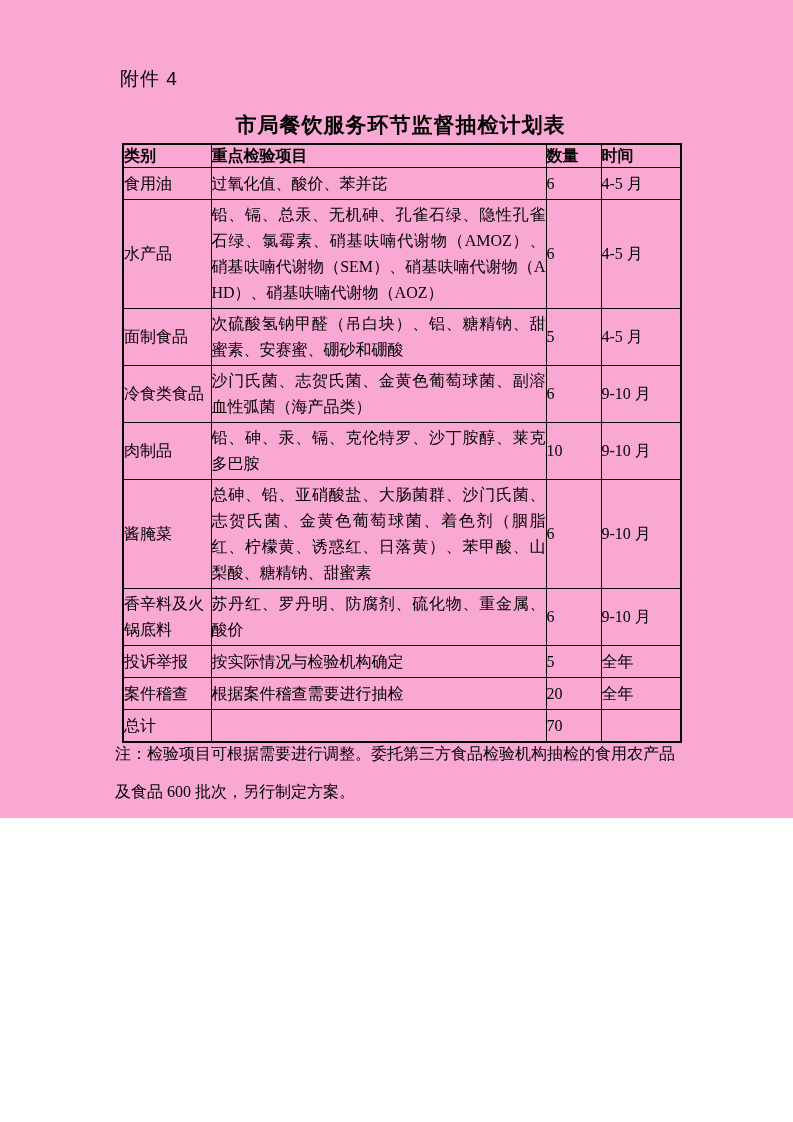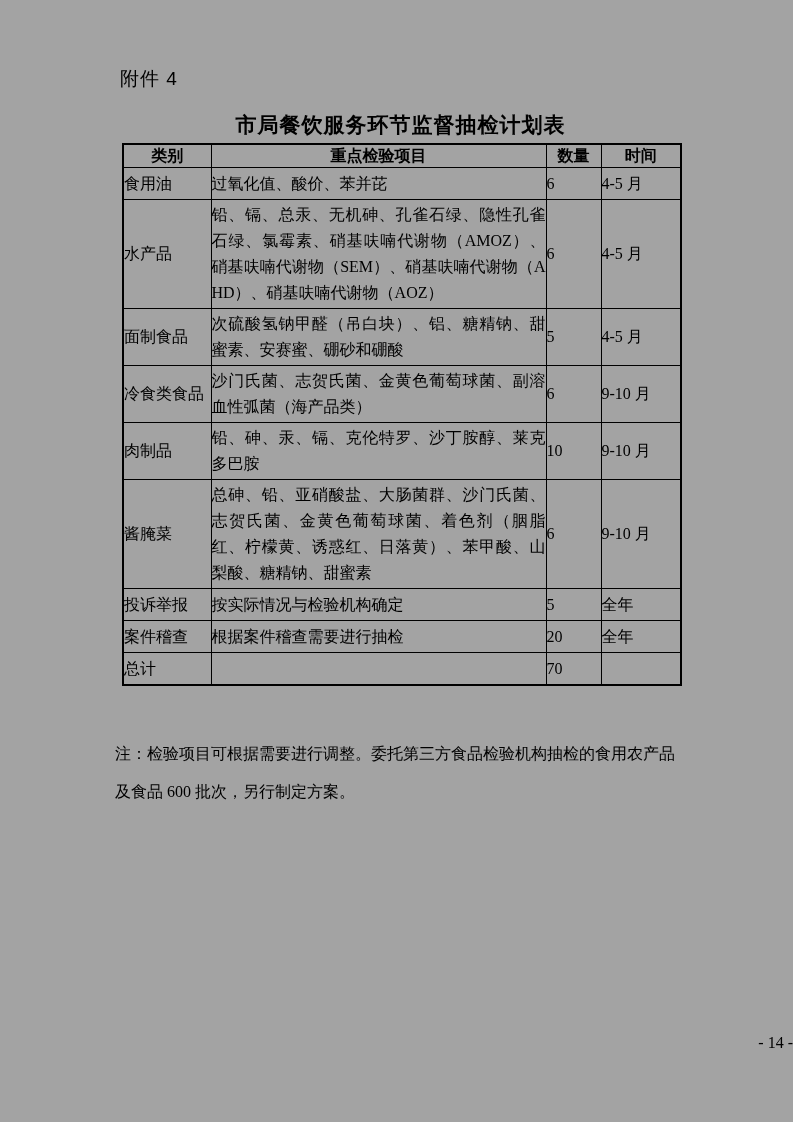--- a/index.html
+++ b/index.html
@@ -3,22 +3,22 @@
 <meta charset="utf-8">
 <style>
   html, body {
     margin: 0;
     padding: 0;
     background: #ffffff;
   }
   .page {
     position: relative;
     width: 793px;
-    height: 1122px;
-    background: #a3a3a3;
+    height: 818px;
+    background: #f9a8d4;
     color: #000000;
     font-family: "Liberation Serif", "DejaVu Serif", serif;
     overflow: hidden;
   }
   .attachment {
     position: absolute;
     left: 120px;
     top: 66px;
     font-family: "Liberation Sans", "DejaVu Sans", sans-serif;
     font-size: 19px;
@@ -53,21 +53,21 @@
     vertical-align: middle;
     font-size: 16px;
     line-height: 26px;
     padding: 2px 0;
     color: #000;
     word-break: break-all;
   }
   table.plan-table th {
     font-family: "Liberation Sans", "DejaVu Sans", sans-serif;
     font-weight: bold;
-    text-align: center;
+    text-align: left;
     height: 20px;
     line-height: 20px;
     padding: 1px 0;
   }
   col.c1 { width: 88px; }
   col.c2 { width: 335px; }
   col.c3 { width: 55px; }
   col.c4 { width: 80px; }
   td.c1 { padding-left: 6px; padding-right: 1px; text-align: left; }
   td.c2 { padding-left: 8px; padding-right: 6px; text-align: justify; text-align-last: left; }
@@ -152,20 +152,26 @@
         <td class="c3">10</td>
         <td class="c4">9-10 月</td>
       </tr>
       <tr>
         <td class="c1">酱腌菜</td>
         <td class="c2">总砷、铅、亚硝酸盐、大肠菌群、沙门氏菌、志贺氏菌、金黄色葡萄球菌、着色剂（胭脂红、柠檬黄、诱惑红、日落黄）、苯甲酸、山梨酸、糖精钠、甜蜜素</td>
         <td class="c3">6</td>
         <td class="c4">9-10 月</td>
       </tr>
       <tr>
+        <td class="c1">香辛料及火锅底料</td>
+        <td class="c2">苏丹红、罗丹明、防腐剂、硫化物、重金属、酸价</td>
+        <td class="c3">6</td>
+        <td class="c4">9-10 月</td>
+      </tr>
+      <tr>
         <td class="c1 single">投诉举报</td>
         <td class="c2">按实际情况与检验机构确定</td>
         <td class="c3">5</td>
         <td class="c4">全年</td>
       </tr>
       <tr>
         <td class="c1 single">案件稽查</td>
         <td class="c2">根据案件稽查需要进行抽检</td>
         <td class="c3">20</td>
         <td class="c4">全年</td>

